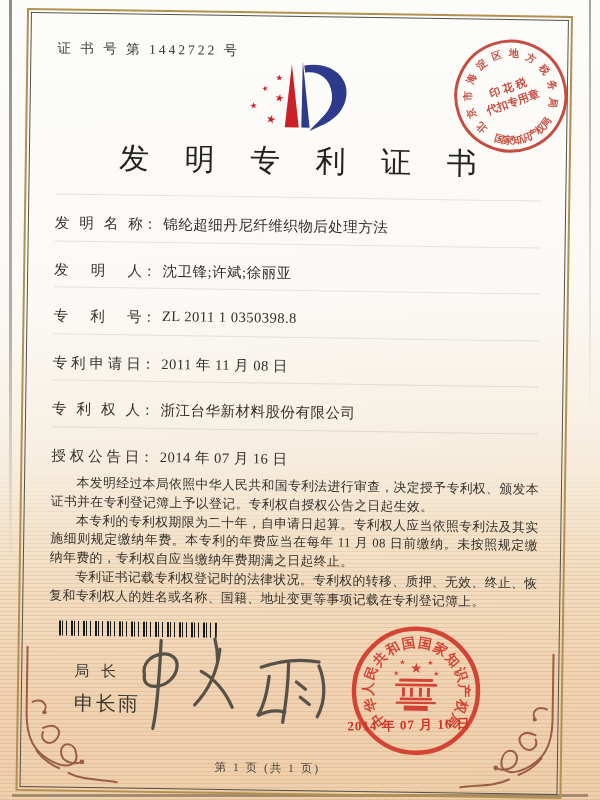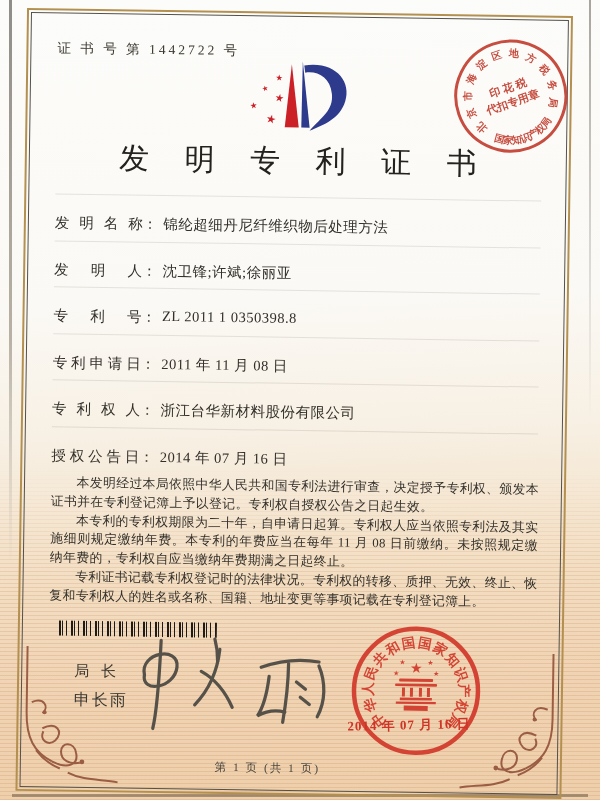--- a/index.html
+++ b/index.html
@@ -36,21 +36,21 @@
   .field-colon{display:inline-block;vertical-align:top;}
   .field-value{display:inline-block;margin-left:6px;vertical-align:top;letter-spacing:.5px;}
 
   .body-text{position:absolute;left:26px;top:460px;width:488px;color:#34312b;}
   .body-text p{margin:0;font-size:12.8px;line-height:18.8px;text-align:justify;text-indent:2em;letter-spacing:.4px;}
 
   .barcode{position:absolute;left:36px;top:607px;width:158px;height:15px;
     background:repeating-linear-gradient(90deg,#1d1c1a 0 2px,transparent 2px 3px,#1d1c1a 3px 4px,transparent 4px 7px,#1d1c1a 7px 8px,transparent 8px 12px);}
 
   .signer-title{position:absolute;left:52px;top:648px;font-size:15px;letter-spacing:4px;color:#3c3932;}
-  .signer-name{position:absolute;left:52px;top:676px;font-size:16px;letter-spacing:2px;color:#3c3932;}
+  .signer-name{position:absolute;left:52px;top:676px;font-size:20px;letter-spacing:2px;color:#3c3932;}
   .signature{position:absolute;left:104px;top:618px;width:218px;height:104px;}
 
   .main-seal{position:absolute;left:324px;top:602px;width:140px;height:140px;opacity:.93;}
   .seal-date{position:absolute;left:326px;top:697px;width:160px;font-size:13px;font-weight:bold;
     letter-spacing:1px;color:#cf3426;transform:rotate(-2deg);}
 
   .page-footer{position:absolute;left:0;top:744px;width:92%;text-align:center;font-size:11.5px;
     letter-spacing:2px;color:#4a453c;}
 
   .flourish{position:absolute;bottom:2px;width:104px;height:138px;opacity:.85;}

